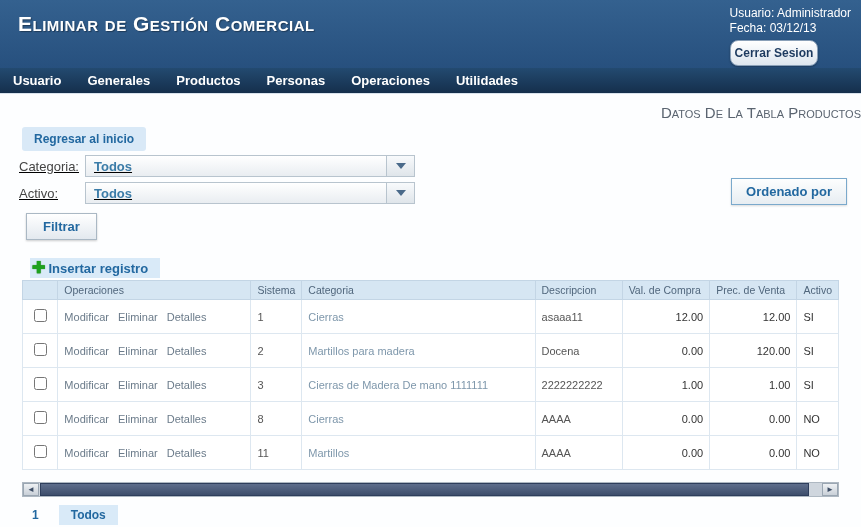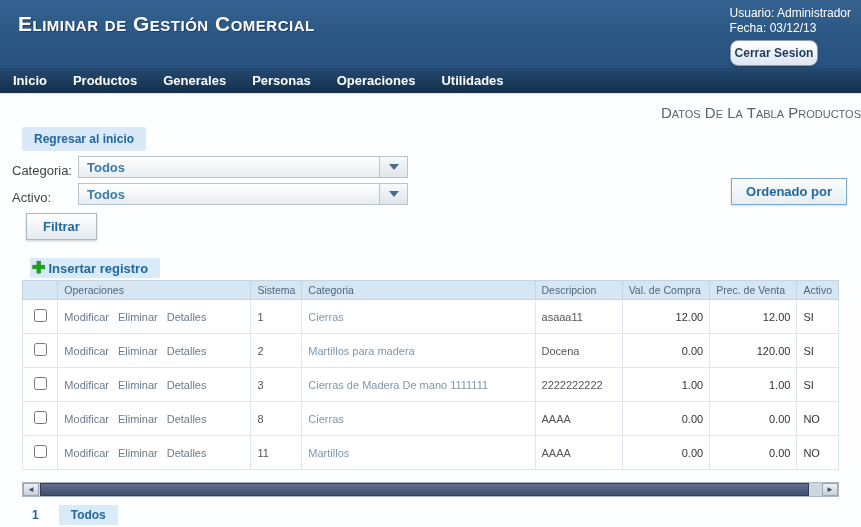--- a/index.html
+++ b/index.html
@@ -74,21 +74,21 @@
     display: inline-block;
     margin-left: 22px;
     background: #d9e9f7;
     color: #2268a0;
     font-weight: bold;
     font-size: 12px;
     padding: 5px 12px;
     border-radius: 3px;
     cursor: pointer;
   }
-  .filter-row { margin: 3px 0 0 12px; display: flex; align-items: flex-end; height: 24px; }
+  .filter-row { margin: 3px 0 0 19px; display: flex; align-items: center; height: 24px; text-decoration: underline; }
   .filter-label { width: 66px; font-size: 13px; color: #444; }
   .select-box {
     width: 330px; height: 22px;
     border: 1px solid #b8c4ce;
     background: linear-gradient(#ffffff, #e9edf1);
     display: flex; align-items: stretch;
     cursor: pointer;
   }
   .select-value {
     flex: 1; padding: 3px 8px;
@@ -228,23 +228,23 @@
 <header class="app-header">
   <h1 class="app-title">Eliminar de Gestión Comercial</h1>
   <div class="header-right">
     <div>Usuario: Administrador</div>
     <div>Fecha: 03/12/13</div>
     <button class="logout-btn">Cerrar Sesion</button>
   </div>
 </header>
 
 <nav class="main-nav">
-  <div class="nav-item">Inicio</div>
+  <div class="nav-item">Usuario</div>
+  <div class="nav-item">Generales</div>
   <div class="nav-item">Productos</div>
-  <div class="nav-item">Generales</div>
   <div class="nav-item">Personas</div>
   <div class="nav-item">Operaciones</div>
   <div class="nav-item">Utilidades</div>
 </nav>
 
 <main class="content">
   <div class="page-title">Datos De La Tabla Productos</div>
 
   <div class="back-btn">Regresar al inicio</div>
 

